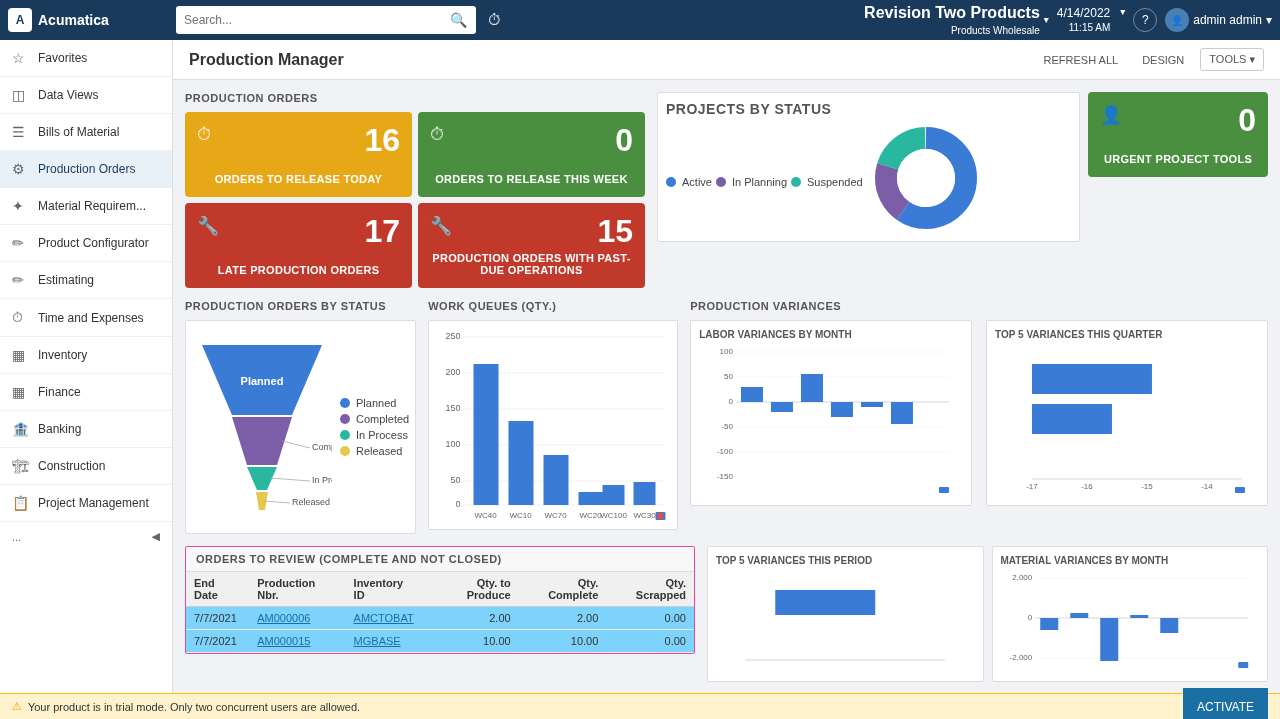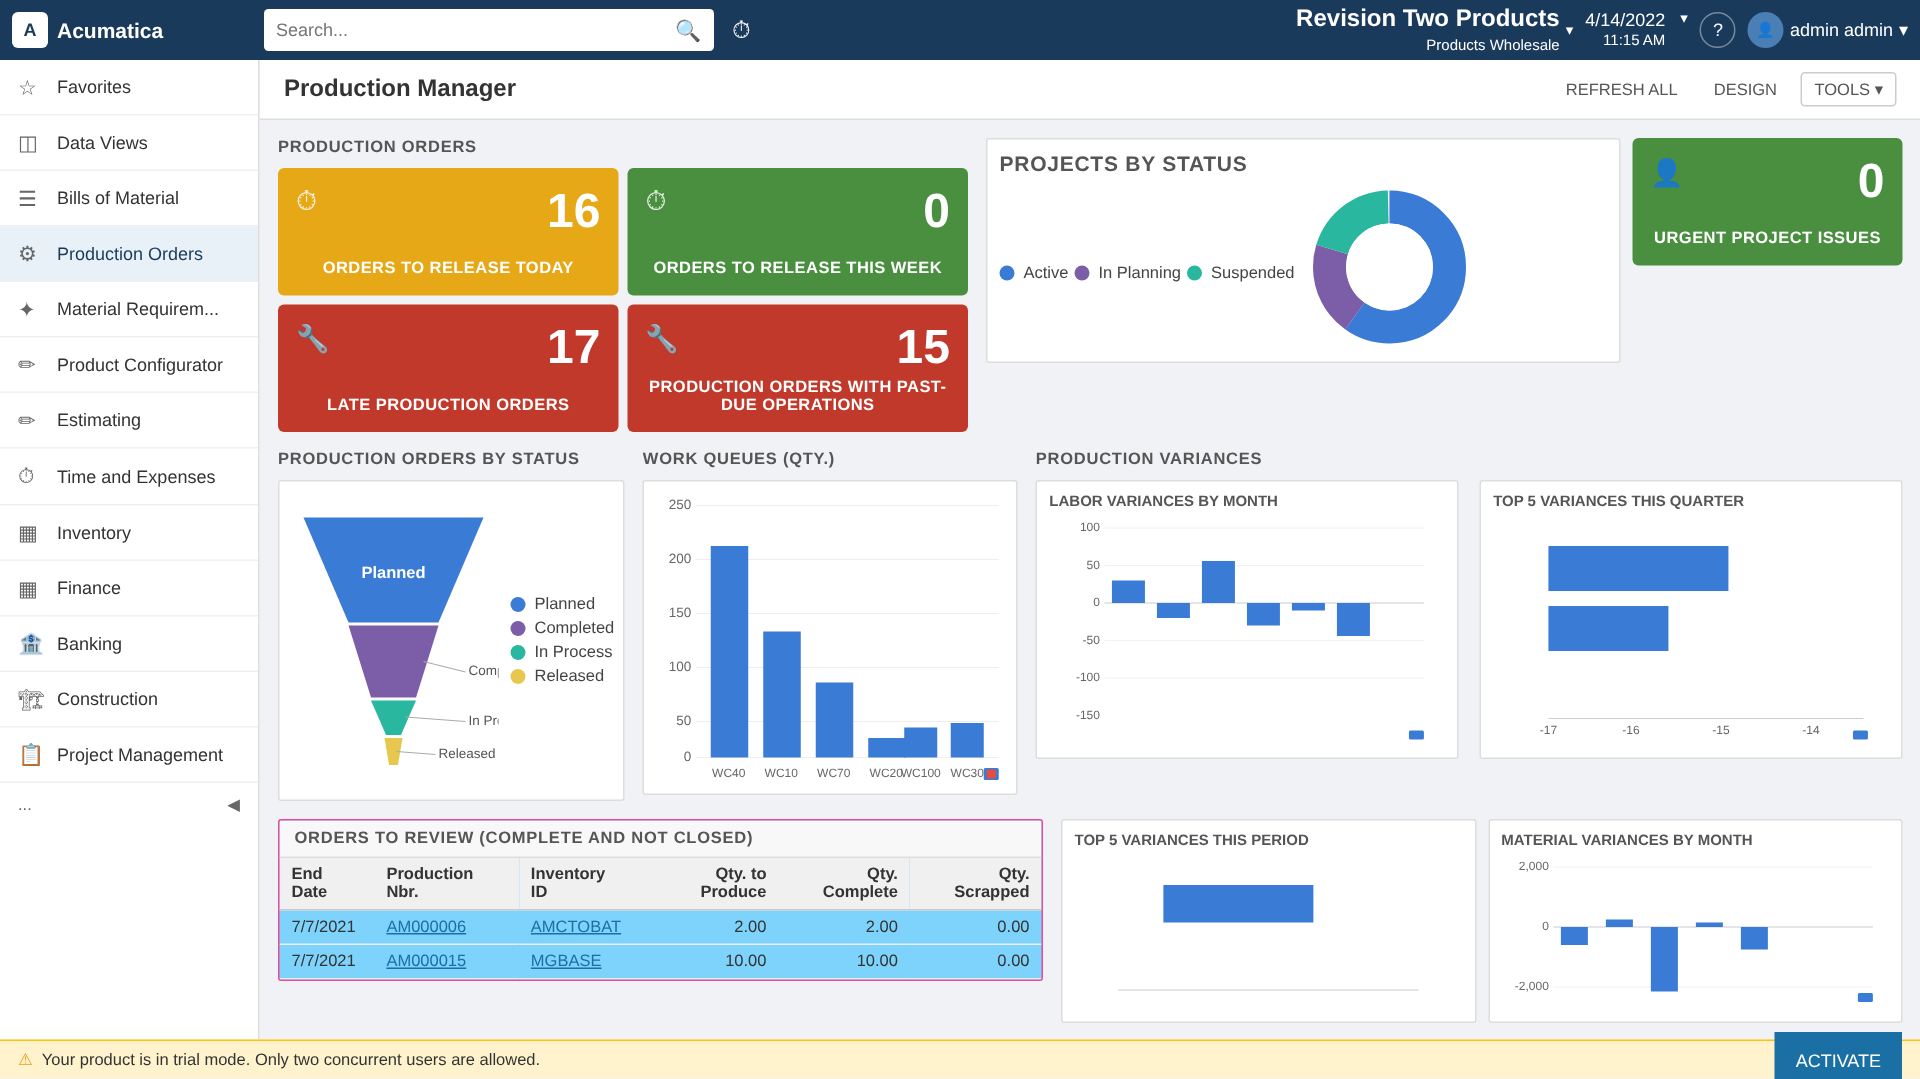--- a/index.html
+++ b/index.html
@@ -536,21 +536,21 @@
                   <circle cx="55" cy="55" r="29" fill="white"></circle>
                 </svg>
               </div>
             </div>
 
             <div class="kpi-card green" style="width:180px; flex-shrink:0;">
               <div style="display:flex; justify-content:space-between; align-items:flex-start;">
                 <span class="kpi-icon">👤</span>
                 <span class="kpi-number">0</span>
               </div>
-              <div class="kpi-label">URGENT PROJECT ISSUES</div>
+              <div class="kpi-label">URGENT PROJECT TOOLS</div>
             </div>
 
           </div>
         </div>
 
       </div>
 
       <div class="section-row">
 
         <div style="flex: 0 0 225px;">

